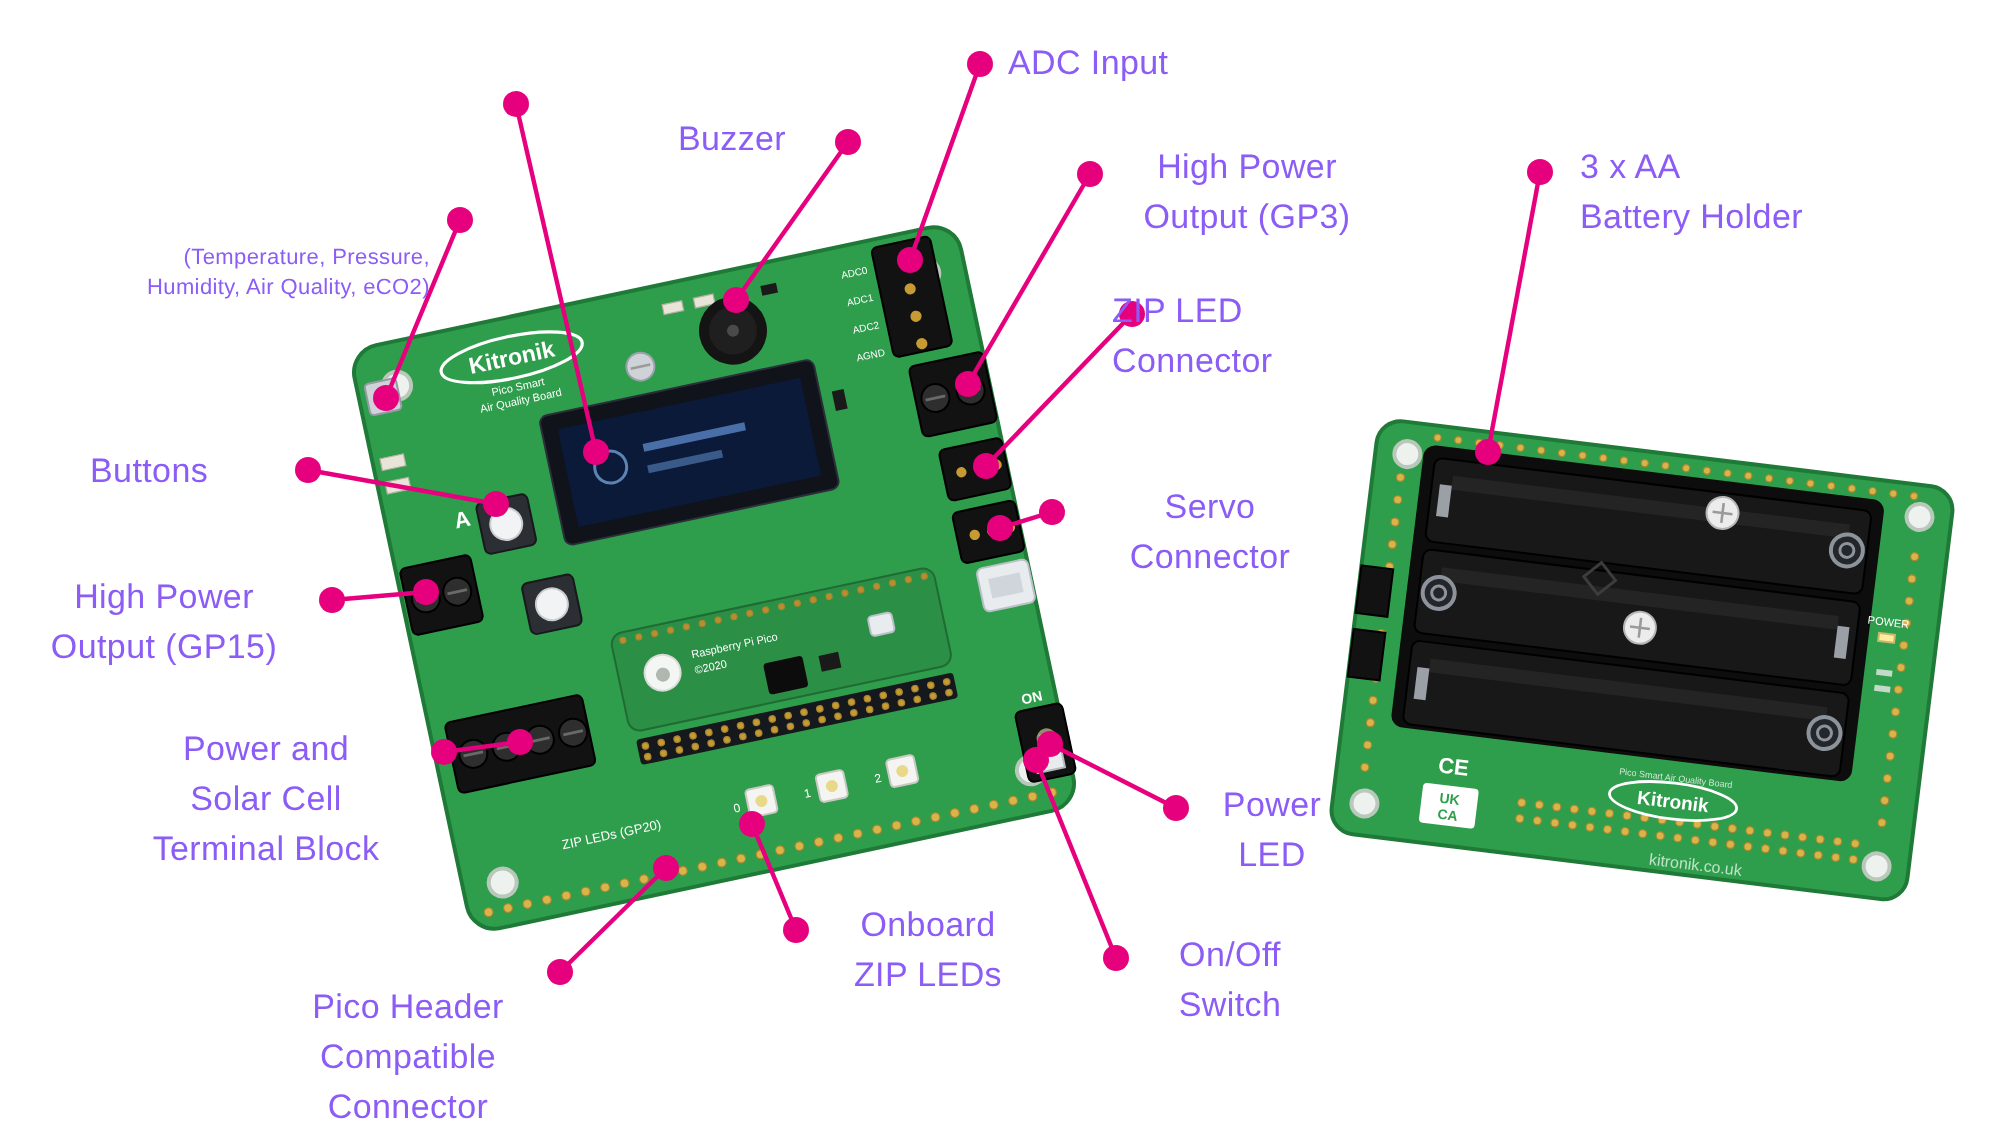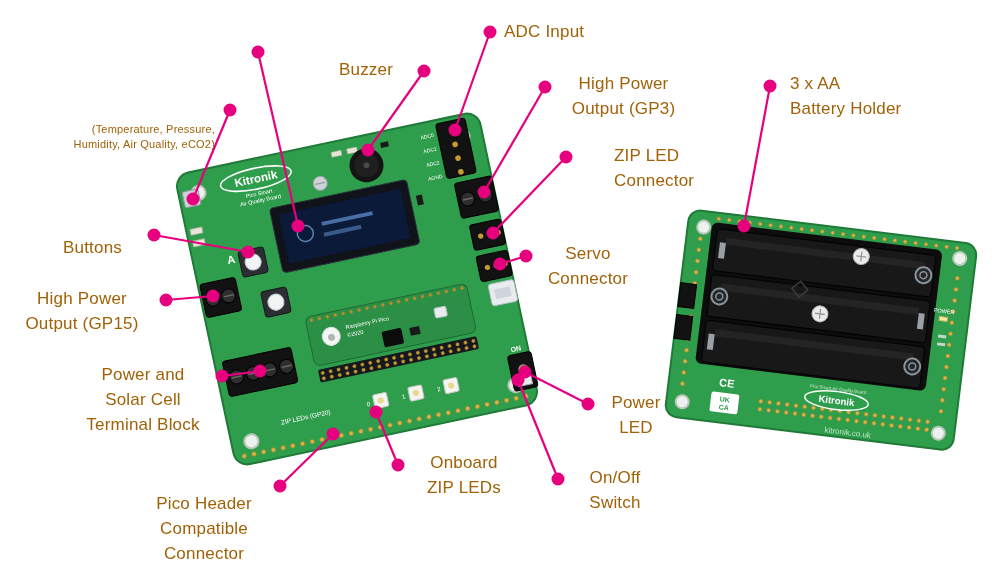--- a/index.html
+++ b/index.html
@@ -1,19 +1,19 @@
 <!DOCTYPE html>
 <html><head>
 <meta charset="utf-8">
 <style>
   html,body{margin:0;padding:0;background:#ffffff;}
   .stage{position:relative;width:1000px;height:562px;background:#ffffff;overflow:hidden;
          font-family:"Liberation Sans",sans-serif;}
   .art{position:absolute;left:0;top:0;}
-  .lbl{position:absolute;color:#a16207;font-size:17px;line-height:1.47;font-weight:500;
+  .lbl{position:absolute;color:#8b5cf6;font-size:17px;line-height:1.47;font-weight:500;
        white-space:pre-line;letter-spacing:.2px;}
   .lbl .sub{font-size:11px;line-height:1.4;font-weight:400;white-space:pre-line;}
   .ann-line{stroke:#e6007e;stroke-width:2.2;fill:none;}
   .ann-dot{fill:#e6007e;}
   .pcb{fill:#2f9e4c;stroke:#1f7a38;stroke-width:2;}
   .hole{fill:#eef2ee;stroke:#b9c8bb;stroke-width:2;}
   .blk{fill:#121212;stroke:#000;stroke-width:1;}
   .screw{fill:#2e2e2e;stroke:#000;stroke-width:1;}
   .slot{stroke:#6a6a6a;stroke-width:1.4;}
   .wscrew{fill:#ececec;stroke:#b5b5b5;stroke-width:1;}
@@ -498,32 +498,32 @@
 Output (GP3)</div>
 
 <div class="lbl" style="left:790px;top:72px;width:150px;">3 x AA
 Battery Holder</div>
 
 <div class="lbl" style="left:10px;top:97px;width:205px;text-align:right;">
   <div class="sub">(Temperature, Pressure,
 Humidity, Air Quality, eCO2)</div>
 </div>
 
-<div class="lbl" style="left:614px;top:144px;width:120px;">ZIP LED
+<div class="lbl" style="left:556px;top:144px;width:120px;">ZIP LED
 Connector</div>
 
-<div class="lbl" style="left:45px;top:236px;width:95px;text-align:center;">Buttons</div>
-
-<div class="lbl" style="left:533px;top:242px;width:110px;text-align:center;">Servo
+<div class="lbl" style="left:45px;top:224px;width:95px;text-align:left;">Buttons</div>
+
+<div class="lbl" style="left:550px;top:242px;width:110px;text-align:center;">Servo
 Connector</div>
 
 <div class="lbl" style="left:8px;top:287px;width:148px;text-align:center;">High Power
 Output (GP15)</div>
 
-<div class="lbl" style="left:68px;top:363px;width:150px;text-align:center;">Power and
+<div class="lbl" style="left:58px;top:363px;width:150px;text-align:center;">Power and
 Solar Cell
 Terminal Block</div>
 
 <div class="lbl" style="left:600px;top:391px;width:72px;text-align:center;">Power
 LED</div>
 
 <div class="lbl" style="left:140px;top:492px;width:128px;text-align:center;">Pico Header
 Compatible
 Connector</div>
 

